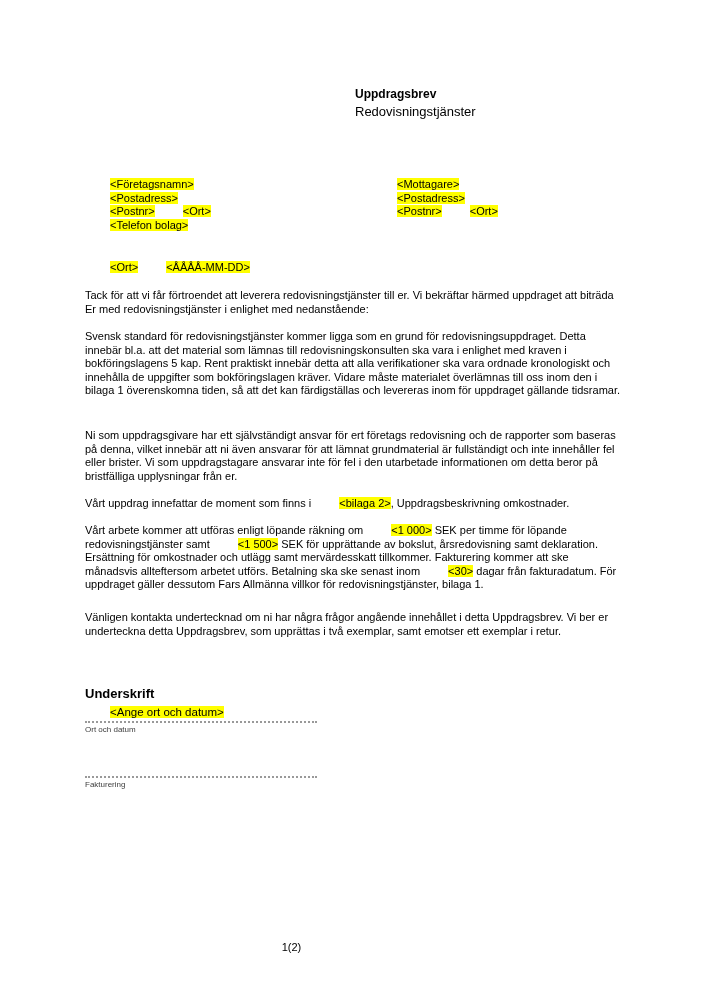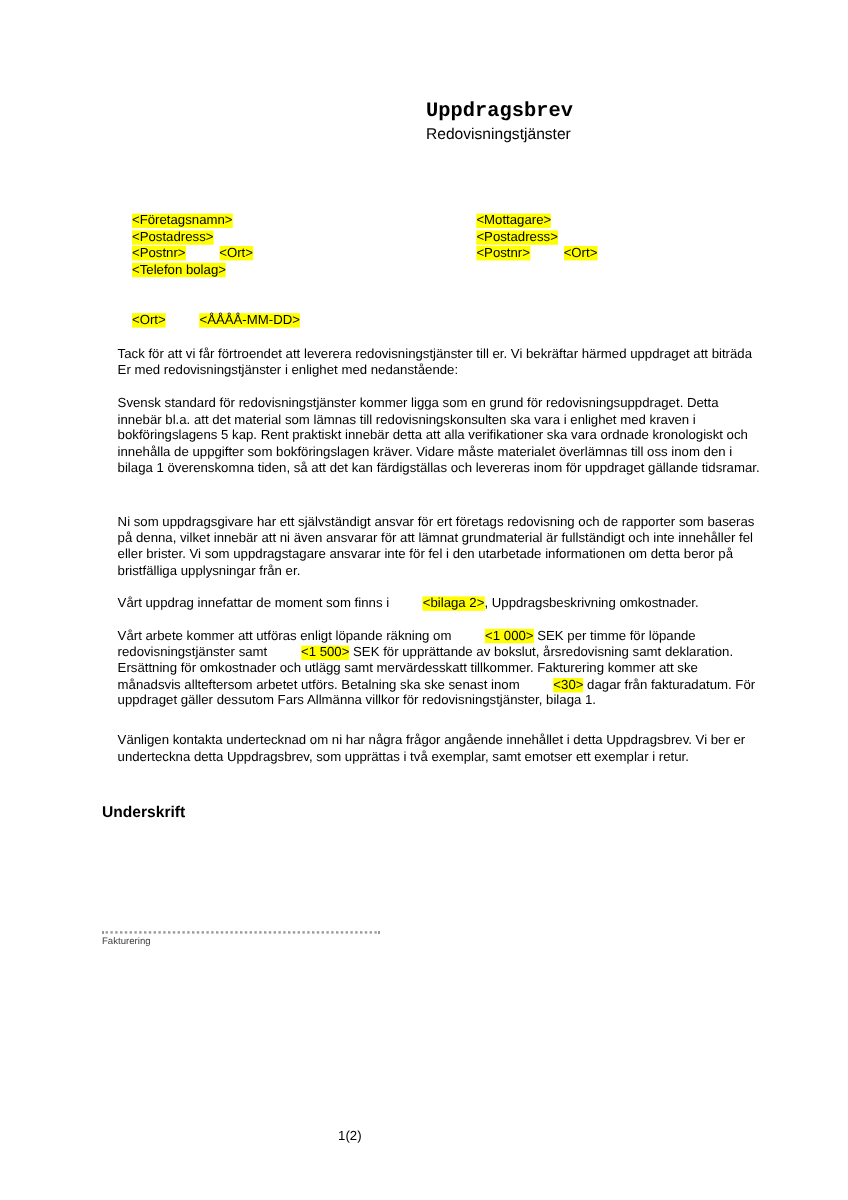--- a/index.html
+++ b/index.html
@@ -9,49 +9,49 @@
     width: 707px;
     height: 1000px;
     background: var(--bg, #ffffff);
     font-family: "Liberation Sans", sans-serif;
     color: var(--txt, #000000);
     overflow: hidden;
   }
 
   
   .letterhead { position: absolute; left: 355px; top: 84px; }
-  .doc-title { margin: 0; font-size: 17px; font-weight: bold; line-height: 20px; font-family: Liberation Mono, monospace; }
+  .doc-title { margin: 0; font-size: 12px; font-weight: bold; line-height: 20px; }
   .doc-subtitle { font-size: 13px; line-height: 15px; }
 
   
   .addr { position: absolute; top: 178px; font-size: 11px; line-height: 13.5px; }
   .addr-sender { left: 85px; }
   .addr-recipient { left: 372px; }
   .addr-line { height: 13.5px; white-space: pre; }
 
   
   .dateline { position: absolute; left: 85px; top: 261px; font-size: 11px; line-height: 13.5px; white-space: pre; }
 
   
   .para {
-    position: absolute; left: 98px; width: 538px;
+    position: absolute; left: 85px; width: 538px;
     margin: 0; font-size: 11px; line-height: 13.5px;
   }
   .p1 { top: 289px; }
   .p2 { top: 330px; }
   .p3 { top: 429px; }
   .p4 { top: 497px; }
   .p5 { top: 524px; }
   .p6 { top: 611px; }
 
   
   .hl { background: var(--hl, #ffff00); margin-left: 25px; }
 
   
-  .sig-heading { position: absolute; left: 85px; top: 669px; margin: 0; font-size: 13px; font-weight: bold; line-height: 16px; }
+  .sig-heading { position: absolute; left: 85px; top: 686px; margin: 0; font-size: 13px; font-weight: bold; line-height: 16px; }
   .sig-field { position: absolute; left: 85px; width: 232px; }
   .sf1 { top: 705px; }
   .sf2 { top: 776px; }
   .sf3 { top: 792px; }
   .sig-value { font-size: 11.5px; line-height: 15px; height: 16px; white-space: pre; }
   .sig-rule { width: 232px; height: 0; border-bottom: 2px dotted var(--rule, #999999); }
   .sig-caption { margin-top: 2px; font-size: 8px; line-height: 9px; color: #3d3d3d; }
 
   
   .page-footer { position: absolute; left: 0; top: 941px; width: 583px; text-align: center; font-size: 11px; line-height: 13px; }
@@ -83,20 +83,25 @@
 
   <p class="para p1"><span>Tack för att vi får förtroendet att leverera redovisningstjänster till er. Vi bekräftar härmed uppdraget att biträda Er med redovisningstjänster i enlighet med nedanstående:</span></p>
   <p class="para p2"><span>Svensk standard för redovisningstjänster kommer ligga som en grund för redovisningsuppdraget. Detta innebär bl.a. att det material som lämnas till redovisningskonsulten ska vara i enlighet med kraven i bokföringslagens 5 kap. Rent praktiskt innebär detta att alla verifikationer ska vara ordnade kronologiskt och innehålla de uppgifter som bokföringslagen kräver. Vidare måste materialet överlämnas till oss inom den i bilaga 1 överenskomna tiden, så att det kan färdigställas och levereras inom för uppdraget gällande tidsramar.</span></p>
   <p class="para p3"><span>Ni som uppdragsgivare har ett självständigt ansvar för ert företags redovisning och de rapporter som baseras på denna, vilket innebär att ni även ansvarar för att lämnat grundmaterial är fullständigt och inte innehåller fel eller brister. Vi som uppdragstagare ansvarar inte för fel i den utarbetade informationen om detta beror på bristfälliga upplysningar från er.</span></p>
   <p class="para p4"><span>Vårt uppdrag innefattar de moment som finns i </span><span class="hl">&lt;bilaga 2&gt;</span><span>, Uppdragsbeskrivning omkostnader.</span></p>
   <p class="para p5"><span>Vårt arbete kommer att utföras enligt löpande räkning om </span><span class="hl">&lt;1 000&gt;</span><span> SEK per timme för löpande redovisningstjänster samt </span><span class="hl">&lt;1 500&gt;</span><span> SEK för upprättande av bokslut, årsredovisning samt deklaration. Ersättning för omkostnader och utlägg samt mervärdesskatt tillkommer. Fakturering kommer att ske månadsvis allteftersom arbetet utförs. Betalning ska ske senast inom </span><span class="hl">&lt;30&gt;</span><span> dagar från fakturadatum. För uppdraget gäller dessutom Fars Allmänna villkor för redovisningstjänster, bilaga 1.</span></p>
   <p class="para p6"><span>Vänligen kontakta undertecknad om ni har några frågor angående innehållet i detta Uppdragsbrev. Vi ber er underteckna detta Uppdragsbrev, som upprättas i två exemplar, samt emotser ett exemplar i retur.</span></p>
 
   <h2 class="sig-heading">Underskrift</h2>
 
+  <div class="sig-field sf1">
+    <div class="sig-value"><span class="hl">&lt;Ange ort och datum&gt;</span></div>
+    <div class="sig-rule"></div>
+    <div class="sig-caption">Ort och datum</div>
+  </div>
 
   <div class="sig-field sf2">
     <div class="sig-rule"></div>
     <div class="sig-caption">Fakturering</div>
   </div>
 
 
   <footer class="page-footer">1(2)</footer>
 
 </div>

